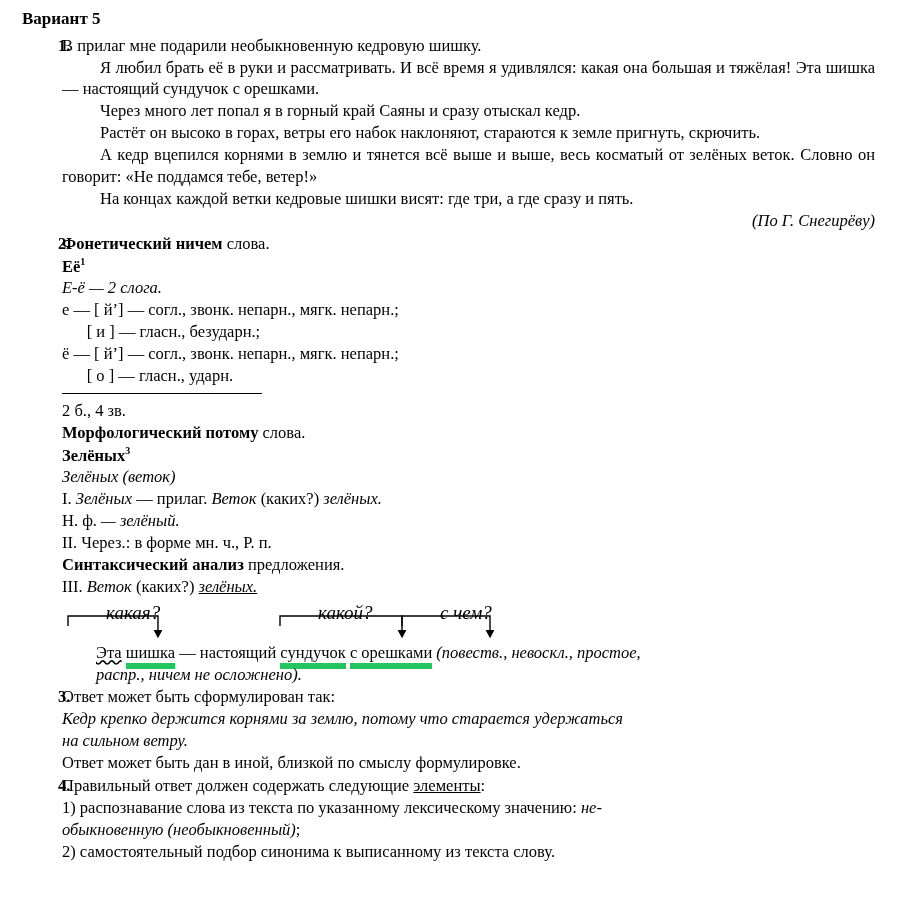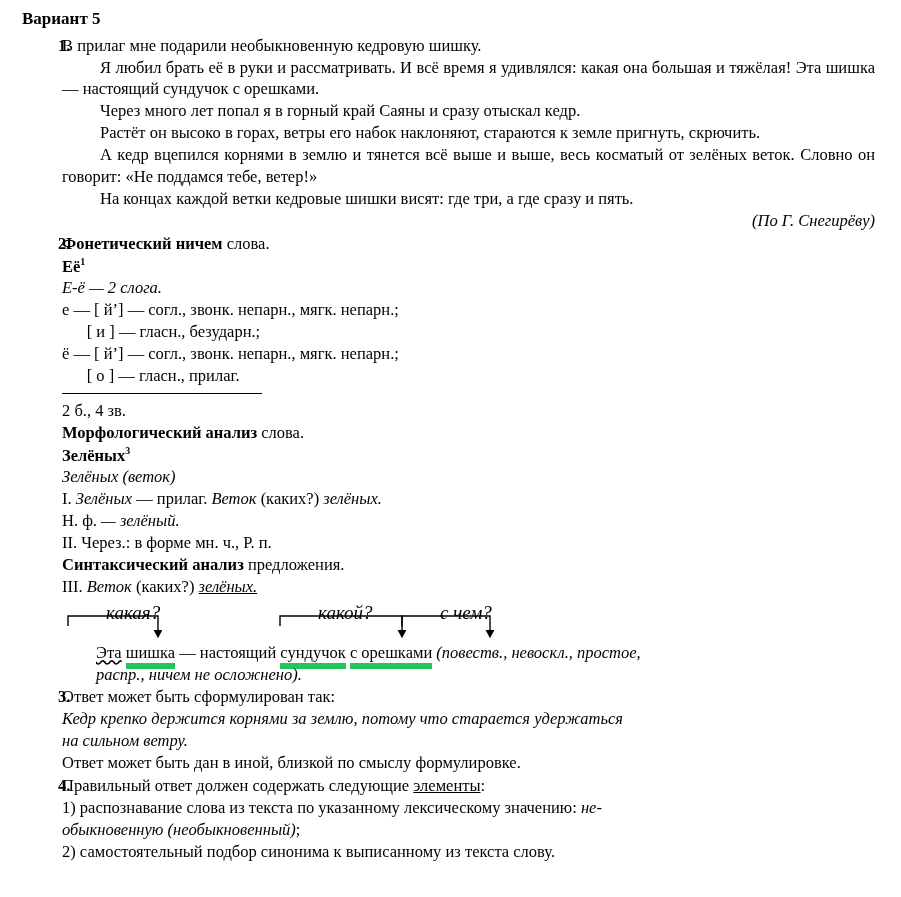--- a/index.html
+++ b/index.html
@@ -120,25 +120,25 @@
   <div class="item">
     <div class="num">2.</div>
     <div class="body">
 
       <p><span class="b">Фонетический ничем</span><span> слова.</span></p>
       <p><span class="b">Её</span><sup class="b">1</sup></p>
       <p class="i">Е-ё — 2 слога.</p>
       <p class="ph-line">е — [ й’] — согл., звонк. непарн., мягк. непарн.;</p>
       <p class="ph-line">      [ и ] — гласн., безударн.;</p>
       <p class="ph-line">ё — [ й’] — согл., звонк. непарн., мягк. непарн.;</p>
-      <p class="ph-line">      [ о ] — гласн., прилаг.</p>
+      <p class="ph-line">      [ о ] — гласн., ударн.</p>
       <div class="rule"></div>
       <p>2 б., 4 зв.</p>
 
-      <p><span class="b">Морфологический анализ</span><span> слова.</span></p>
+      <p><span class="b">Морфологический потому</span><span> слова.</span></p>
       <p><span class="b">Зелёных</span><sup class="b">3</sup></p>
       <p class="i">Зелёных (веток)</p>
       <p><span>I. </span><span class="i">Зелёных</span><span> — прилаг. </span><span class="i">Веток</span><span> (каких?) </span><span class="i">зелёных.</span></p>
       <p><span>Н. ф. </span><span class="i">— зелёный.</span></p>
       <p>II. Через.: в форме мн. ч., Р. п.</p>
       <p><span class="b">Синтаксический анализ</span><span> предложения.</span></p>
 
       <p><span>III. </span><span class="i">Веток</span><span> (каких?) </span><span class="i u">зелёных.</span></p>
 
       <div class="syntax-wrap">

